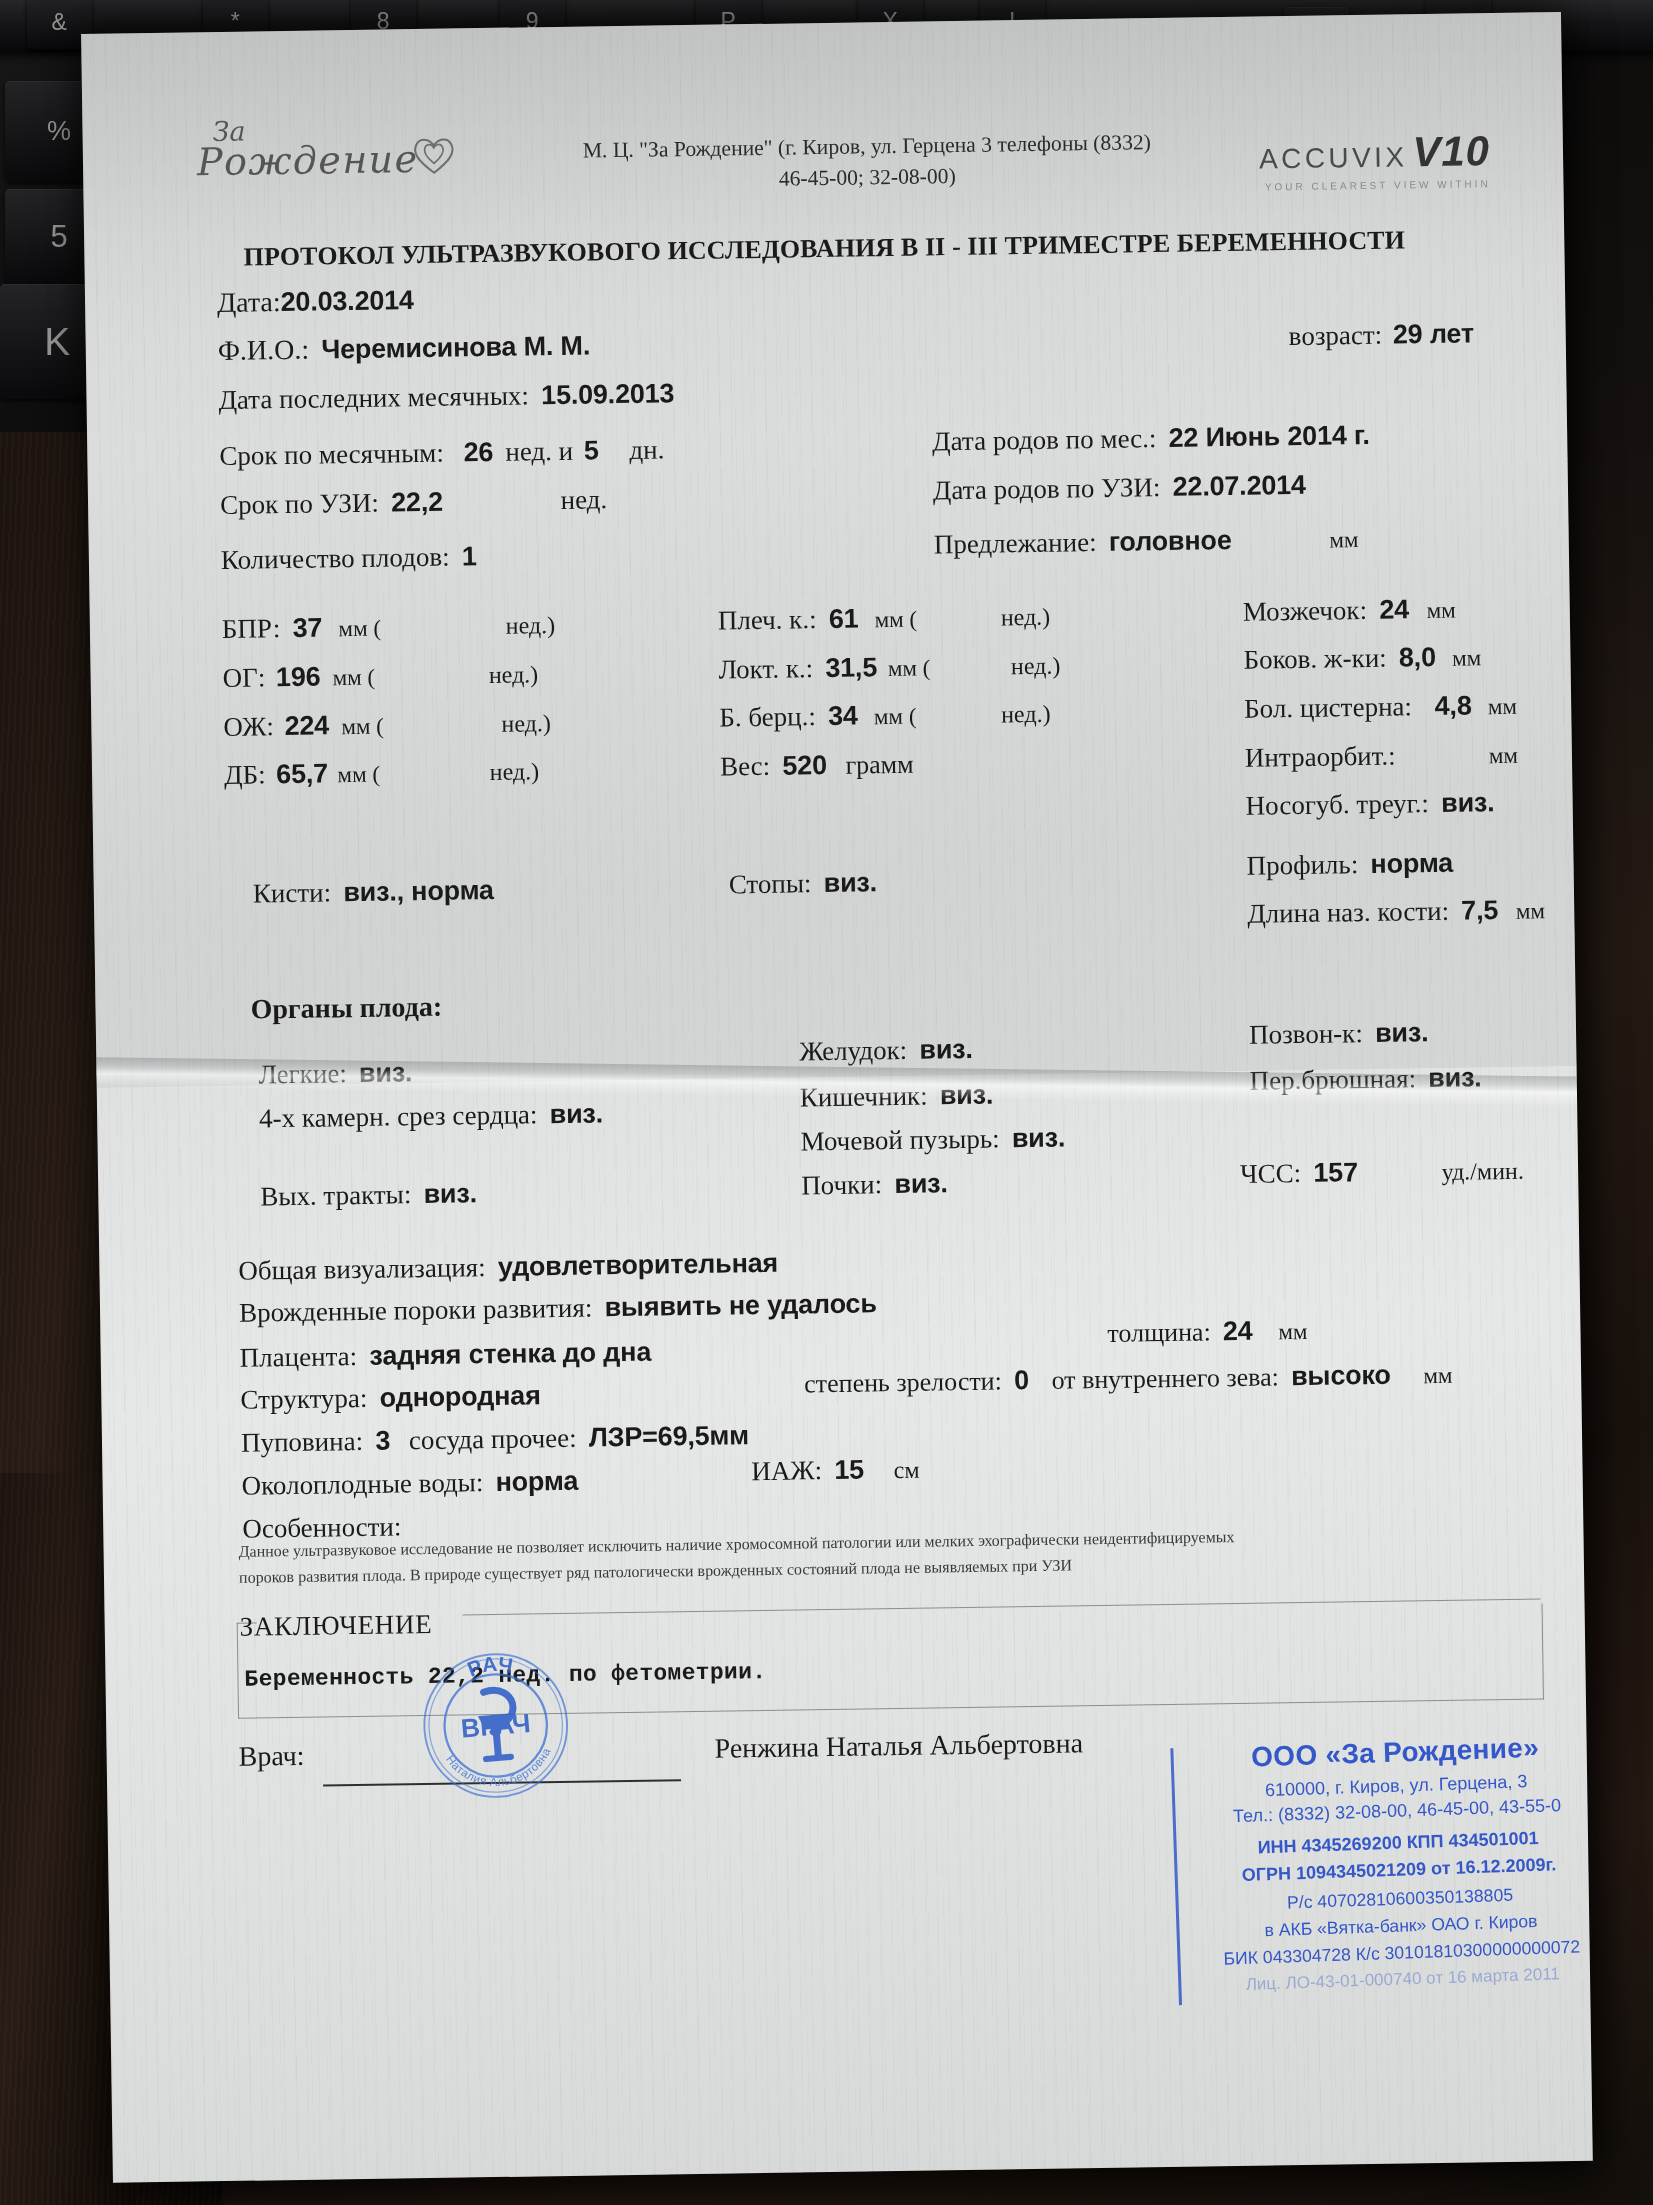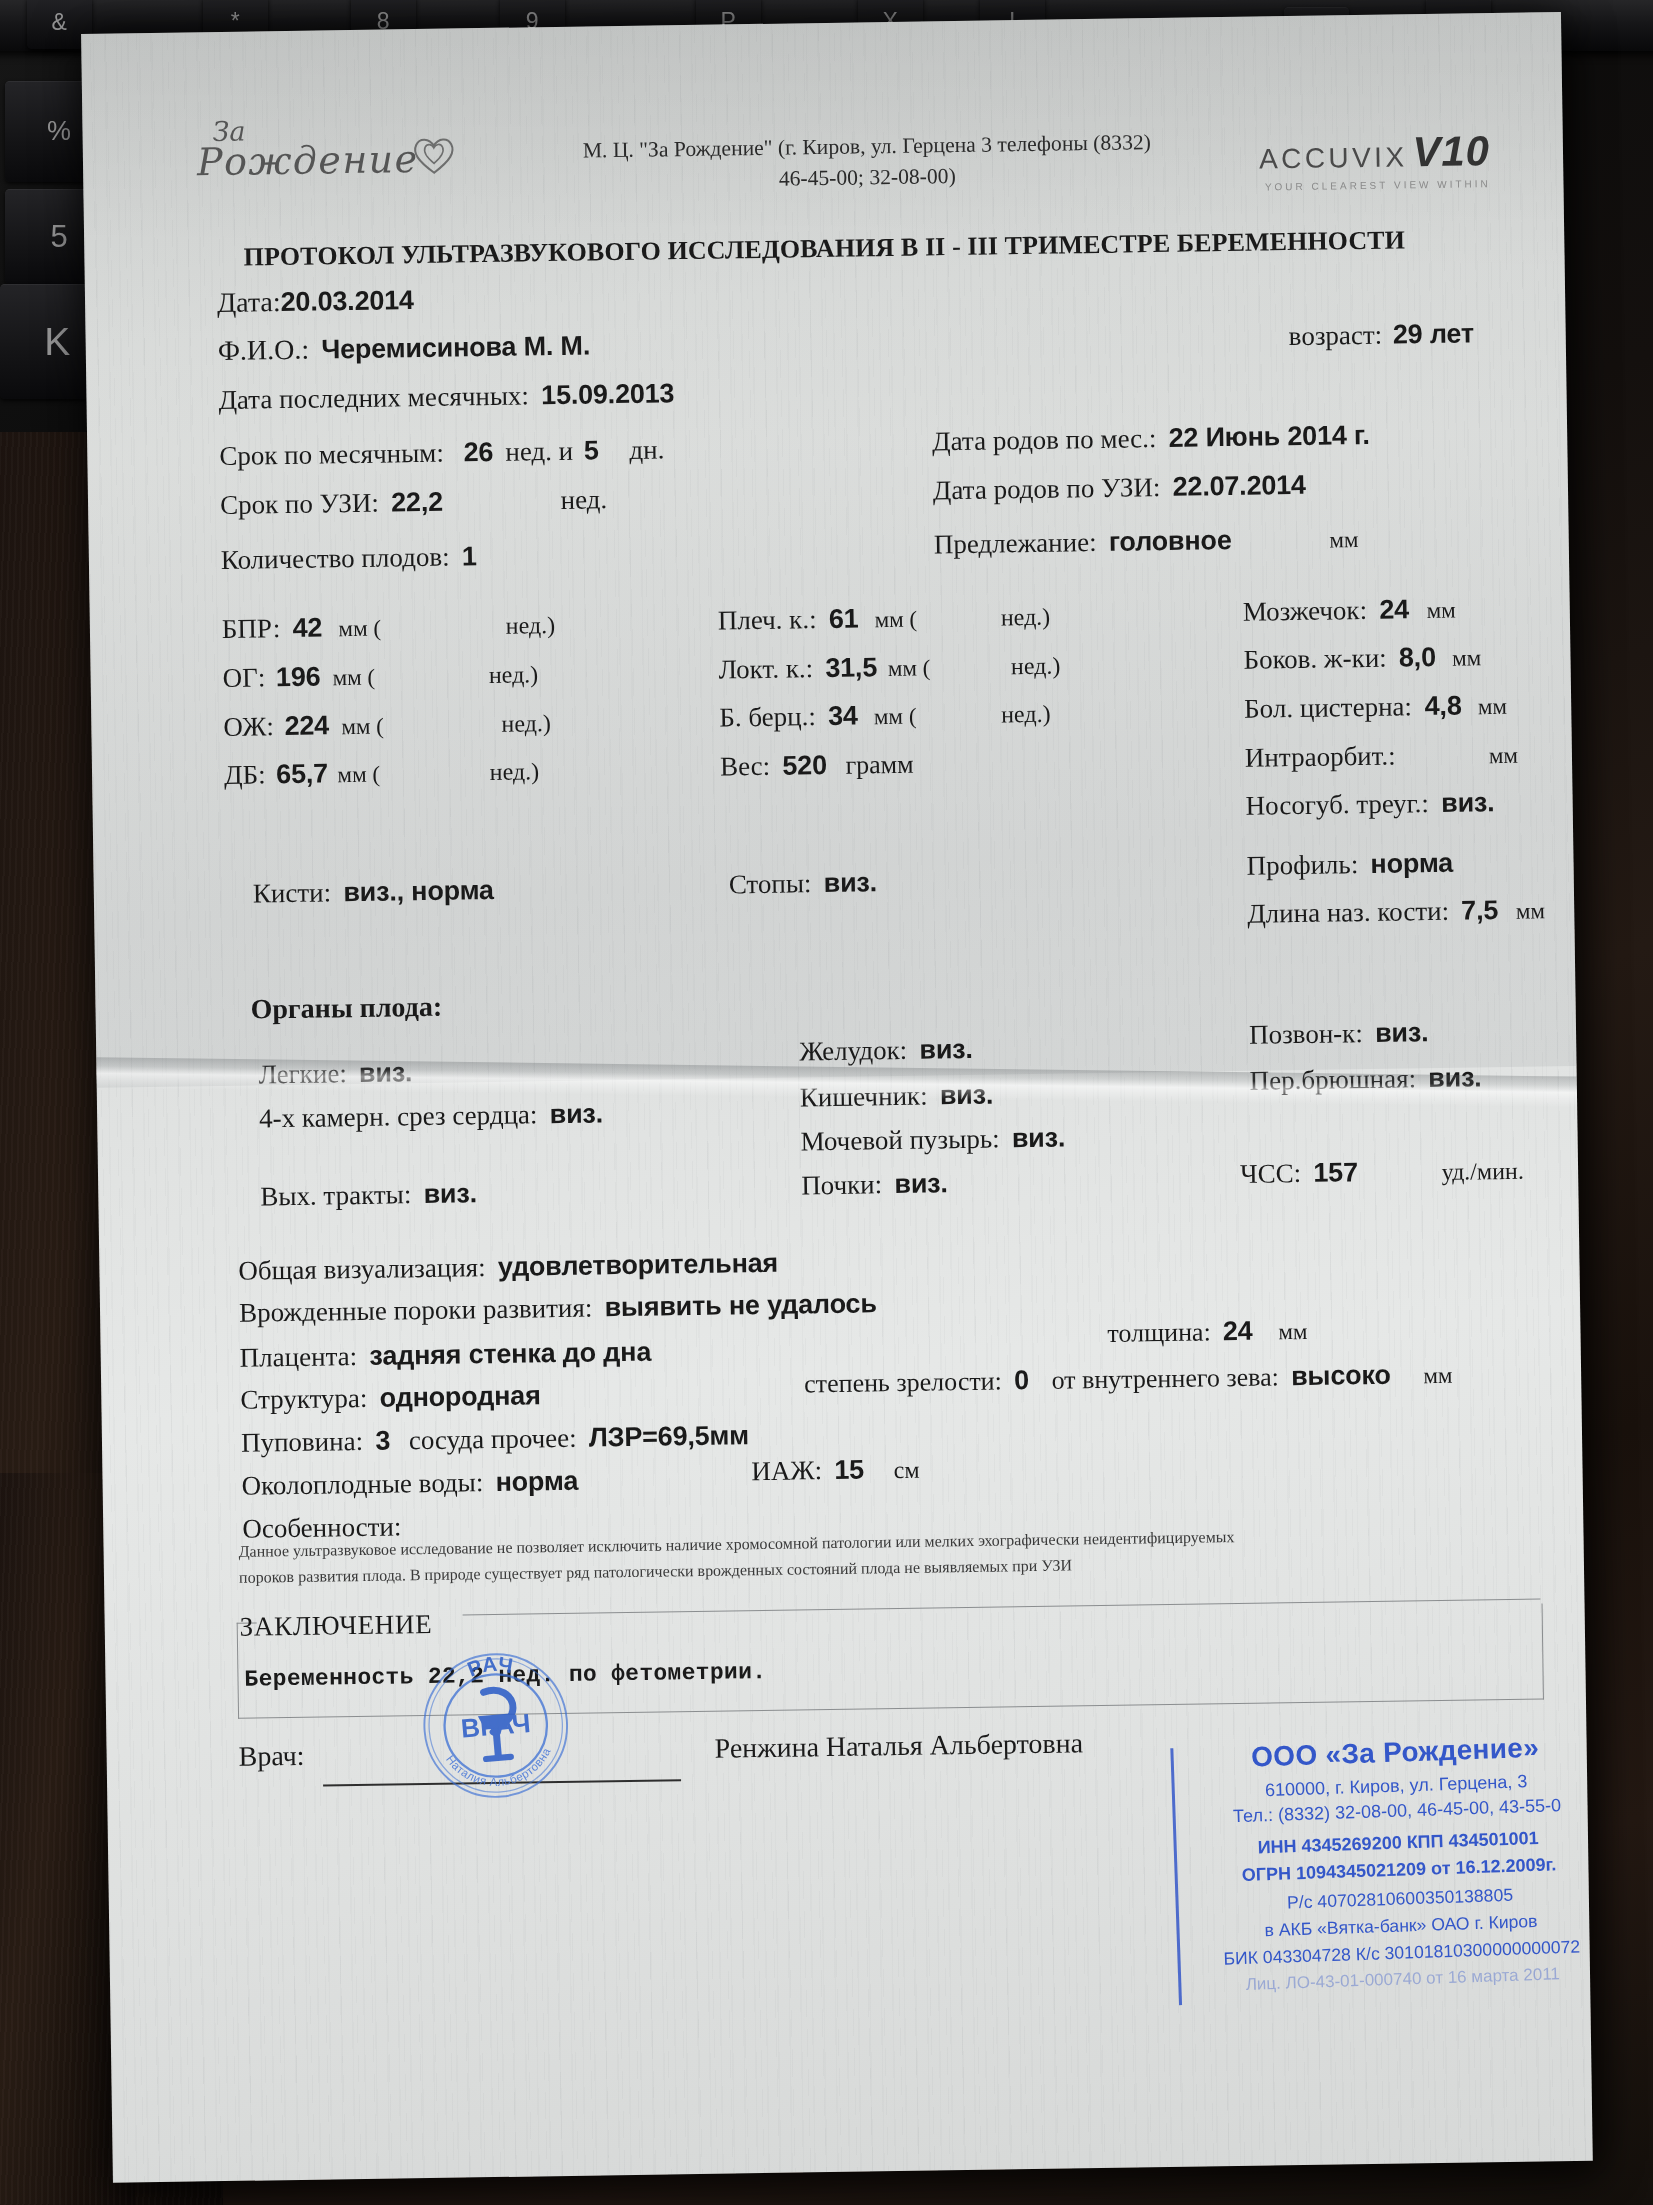--- a/index.html
+++ b/index.html
@@ -351,21 +351,21 @@
         <span class="val s40" style="margin-left:9.5px;">1</span>
       </div>
       <div class="row" style="left:845px;top:508px;">
         <span class="lbl s40">Предлежание:</span>
         <span class="val s40" style="margin-left:9.5px;">головное</span>
         <span class="lbl s34" style="margin-left:95px;">мм</span>
       </div>
 
       <div class="row" style="left:132px;top:582px;">
         <span class="lbl s40">БПР:</span>
-        <span class="val s40" style="margin-left:9.5px;">42</span>
+        <span class="val s40" style="margin-left:9.5px;">37</span>
         <span class="lbl s34" style="margin-left:13.5px;">мм (</span>
         <span class="lbl s36" style="margin-left:122px;">нед.)</span>
       </div>
       <div class="row" style="left:132px;top:631px;">
         <span class="lbl s40">ОГ:</span>
         <span class="val s40" style="margin-left:8px;">196</span>
         <span class="lbl s34" style="margin-left:9.5px;">мм (</span>
         <span class="lbl s36" style="margin-left:111px;">нед.)</span>
       </div>
       <div class="row" style="left:132px;top:680px;">
@@ -410,21 +410,21 @@
         <span class="val s40" style="margin-left:9.5px;">24</span>
         <span class="lbl s34" style="margin-left:15px;">мм</span>
       </div>
       <div class="row" style="left:1153px;top:628px;">
         <span class="lbl s40">Боков. ж-ки:</span>
         <span class="val s40" style="margin-left:9.5px;">8,0</span>
         <span class="lbl s34" style="margin-left:13.5px;">мм</span>
       </div>
       <div class="row" style="left:1153px;top:677px;">
         <span class="lbl s40">Бол. цистерна:</span>
-        <span class="val s40" style="margin-left:10px;">4,8</span>
+        <span class="val s40" style="margin-left:20px;">4,8</span>
         <span class="lbl s34" style="margin-left:13.5px;">мм</span>
       </div>
       <div class="row" style="left:1153px;top:726px;">
         <span class="lbl s40">Интраорбит.:</span>
         <span class="val s40" style="margin-left:9.5px;"></span>
         <span class="lbl s34" style="margin-left:81px;">мм</span>
       </div>
       <div class="row" style="left:1153px;top:774px;">
         <span class="lbl s40">Носогуб. треуг.:</span>
         <span class="val s40" style="margin-left:9.5px;">виз.</span>

